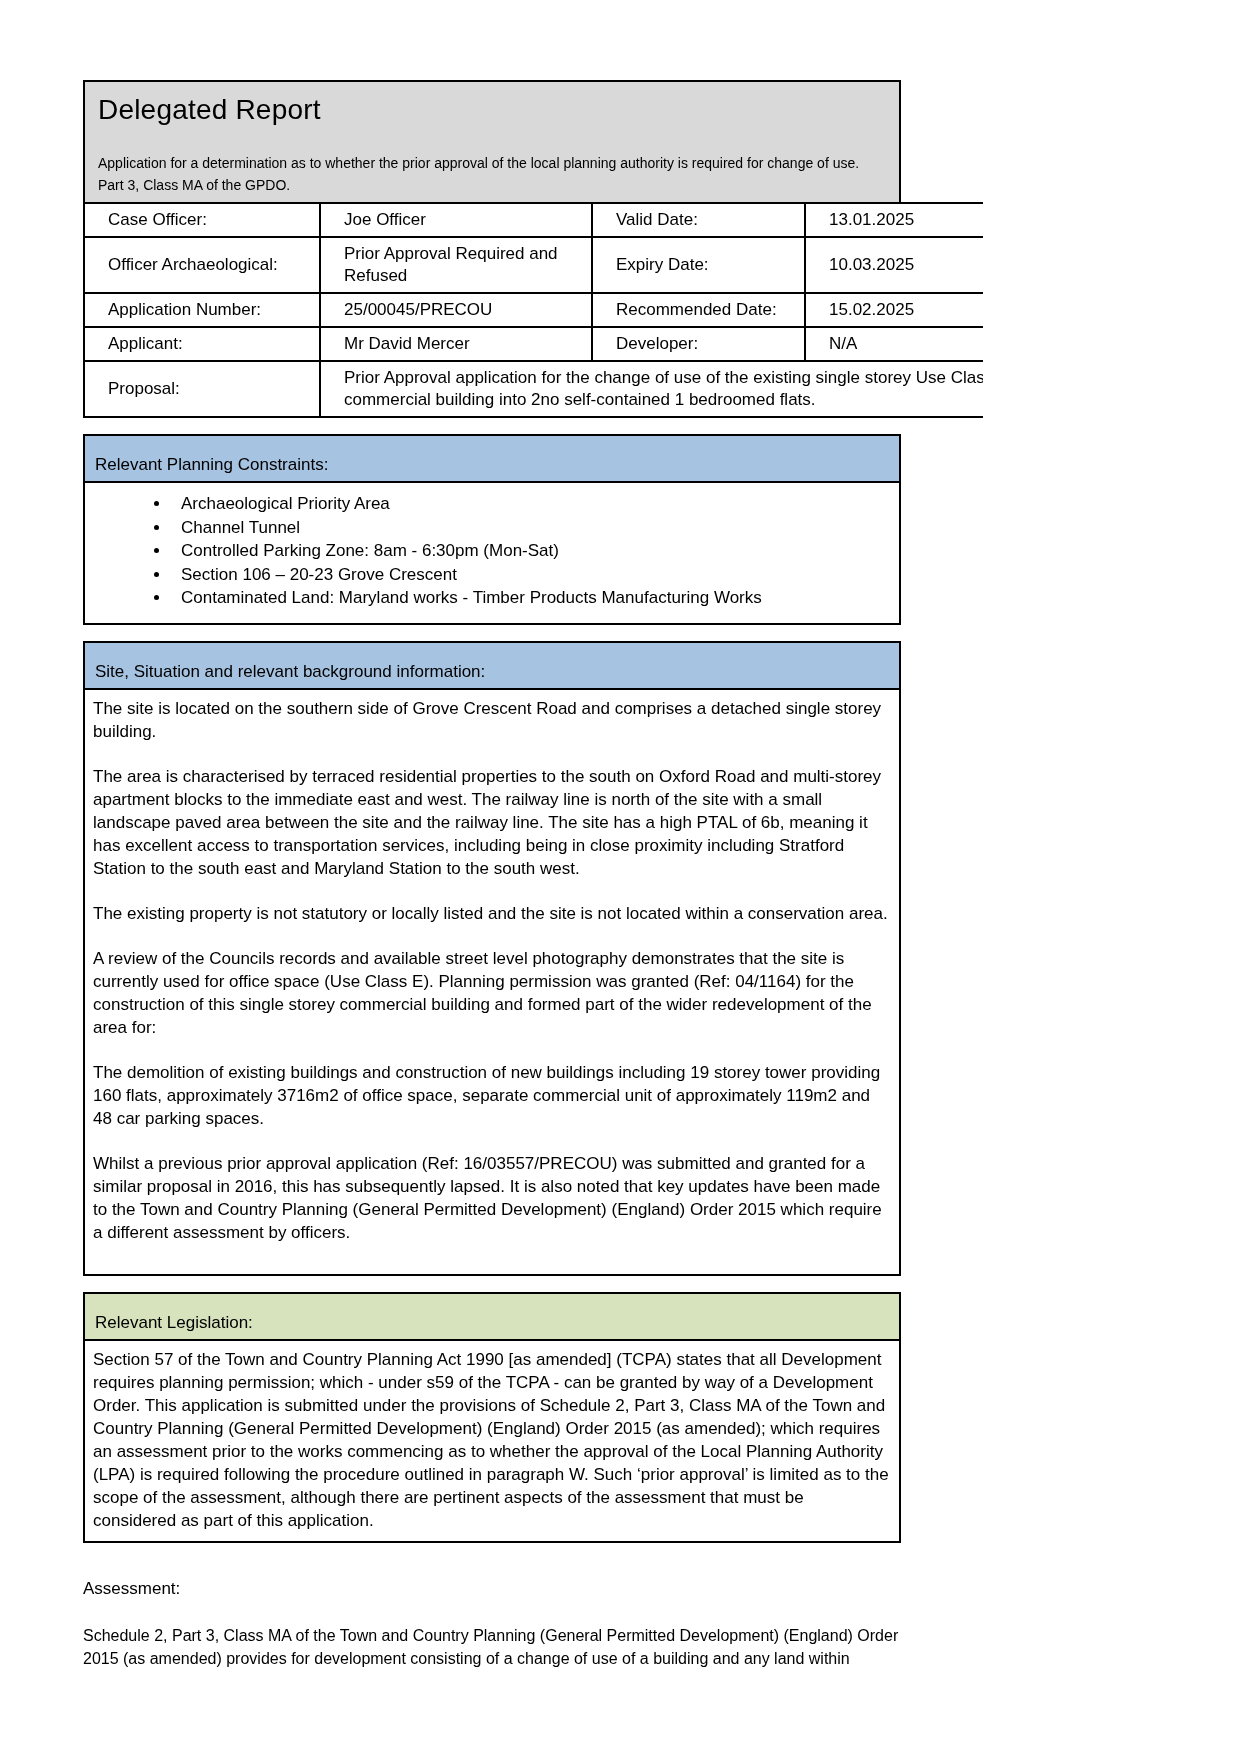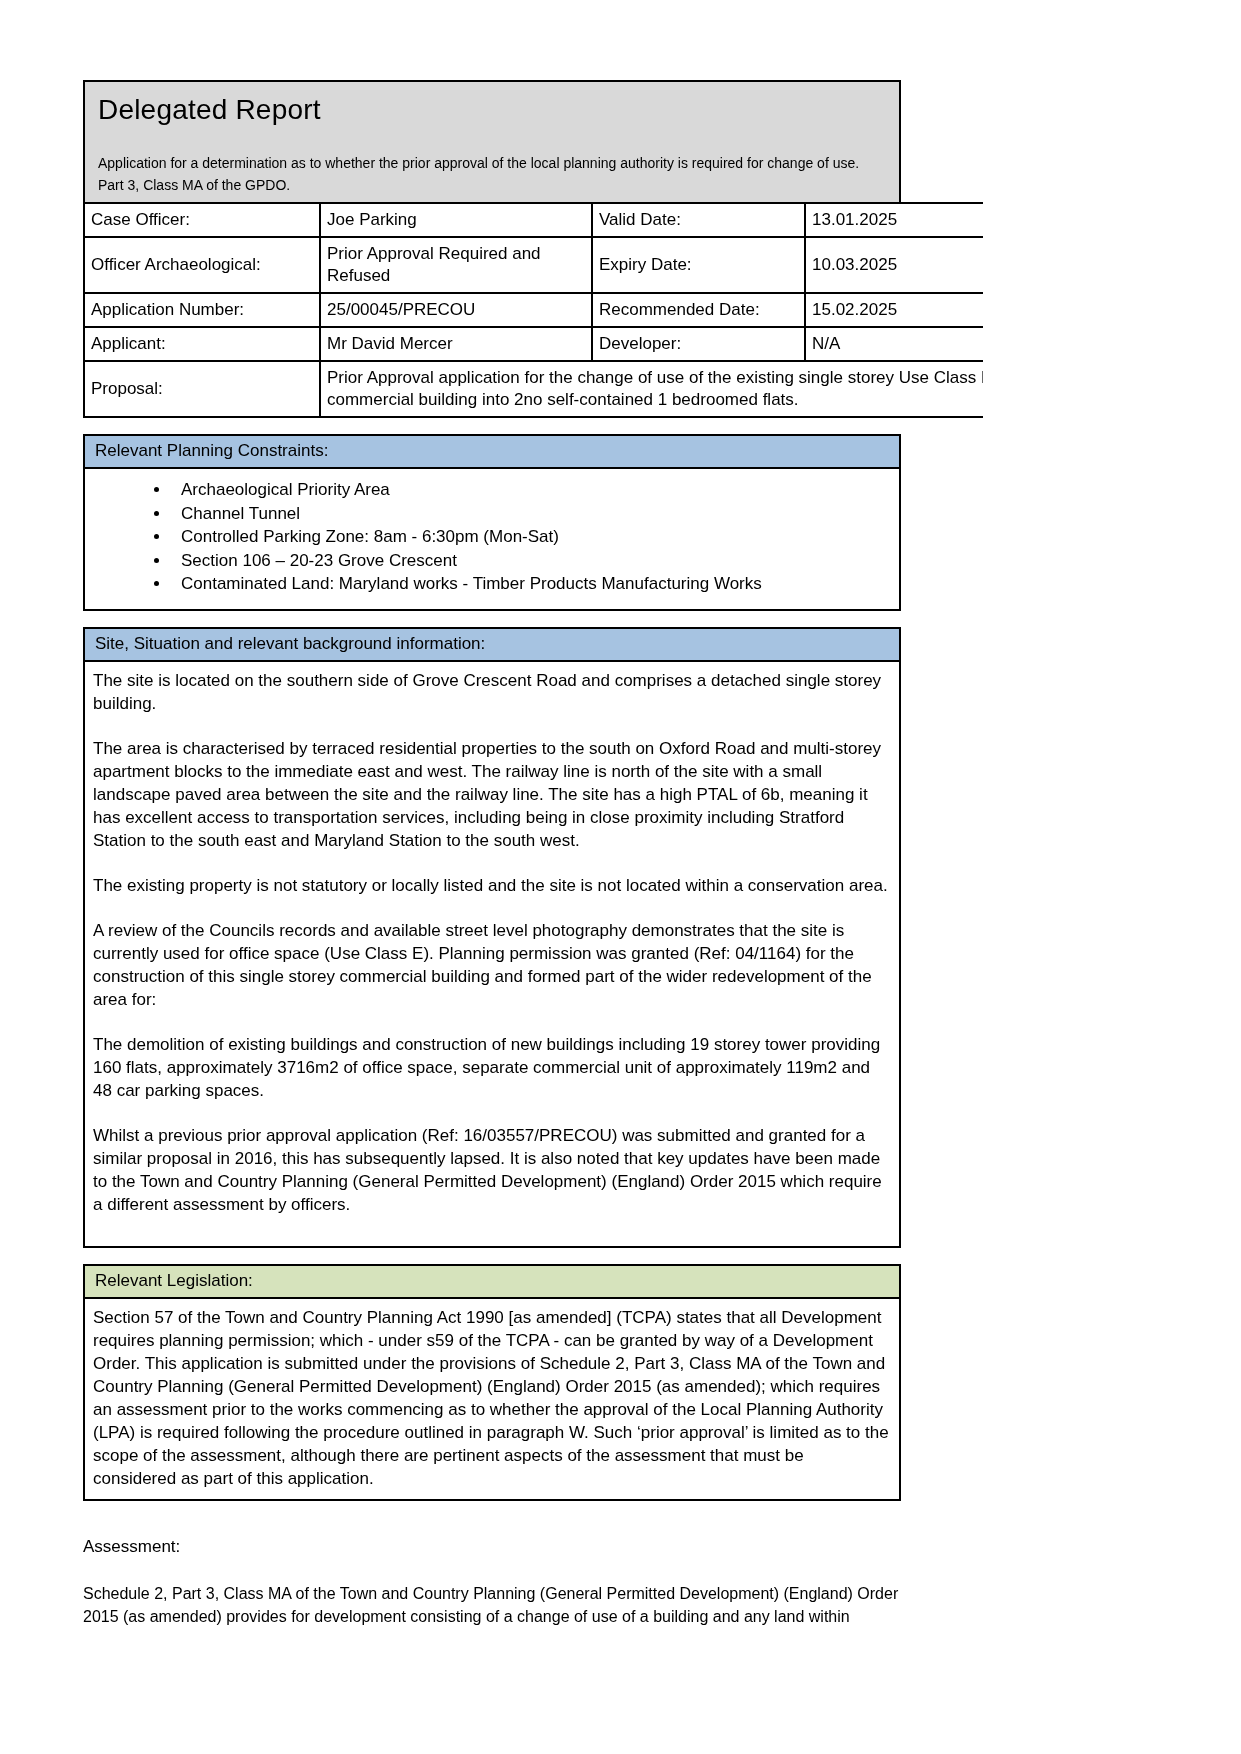--- a/index.html
+++ b/index.html
@@ -43,38 +43,38 @@
   table.details {
     width: 100%;
     border-collapse: collapse;
     margin-top: -2px;
     table-layout: fixed;
   }
   table.details td {
     border: 2px solid var(--border);
     font-size: 17px;
     line-height: 22px;
-    padding: 5px 6px;
+    padding: 5px 23px;
     vertical-align: middle;
     word-wrap: break-word;
   }
   col.c1 { width: 236px; }
   col.c2 { width: 272px; }
   col.c3 { width: 213px; }
   col.c4 { width: 255px; }
   td .label-narrow { display: inline-block; max-width: 178px; }
   tr.tall td { height: 48px; }
   tr.norm td { height: 34px; }
   tr.prop td { height: 47px; }
   
   .section { margin-top: 16px; border: 2px solid var(--border); }
   .section-heading {
     font-size: 17px;
     line-height: 20px;
-    padding: 5px 10px 6px 10px;
+    padding: 19px 10px 6px 10px;
     border-bottom: 2px solid var(--border);
   }
   .section-heading.blue  { background: var(--section-blue); }
   .section-heading.green { background: var(--section-green); }
   .section-body {
     font-size: 17px;
     line-height: 23px;
     padding: 7px 10px 9px 8px;
   }
   .section-body p { margin: 0 0 22px 0; }
@@ -114,21 +114,21 @@
   <table class="details">
     <colgroup>
         <col class="c1">
         <col class="c2">
         <col class="c3">
         <col class="c4">
       </colgroup>
     <tbody>
       <tr class="norm">
         <td><span class="label-narrow">Case Officer:</span></td>
-        <td>Joe Parking</td>
+        <td>Joe Officer</td>
         <td>Valid Date:</td>
         <td>13.01.2025</td>
       </tr>
       <tr class="tall">
         <td><span class="label-narrow">Officer Archaeological:</span></td>
         <td>Prior Approval Required and Refused</td>
         <td>Expiry Date:</td>
         <td>10.03.2025</td>
       </tr>
       <tr class="norm">

